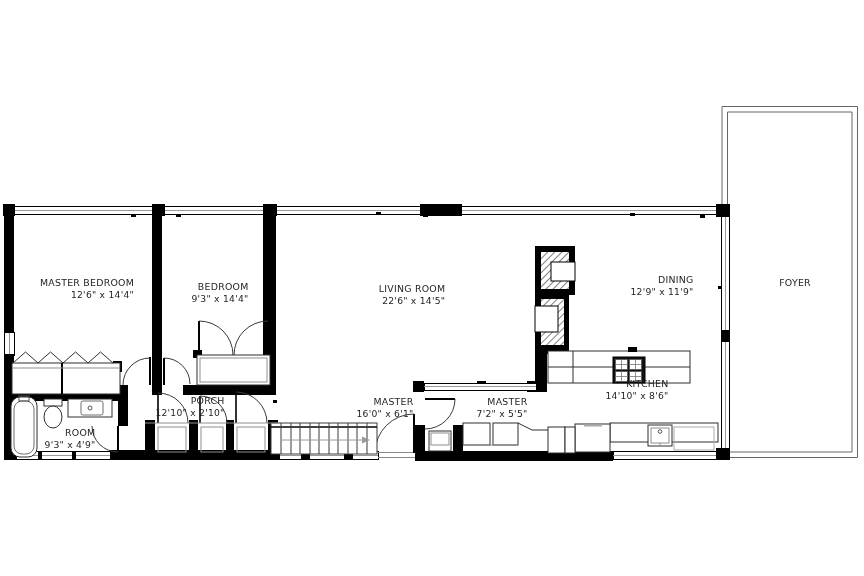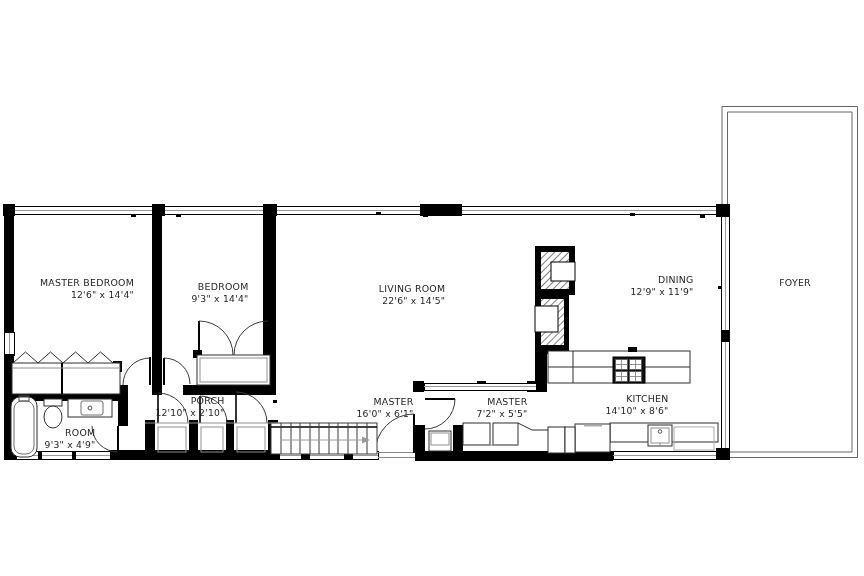--- a/index.html
+++ b/index.html
@@ -303,18 +303,18 @@
     <div class="room-dims">12'10" x 2'10"</div>
   </div>
   <div class="label" style="left:385px;top:407px">
     <div class="room-name">MASTER</div>
     <div class="room-dims">16'0" x 6'1"</div>
   </div>
   <div class="label" style="left:502px;top:407px">
     <div class="room-name">MASTER</div>
     <div class="room-dims">7'2" x 5'5"</div>
   </div>
-  <div class="label" style="left:637px;top:404px">
+  <div class="label" style="left:637px;top:389px">
     <div class="room-name">KITCHEN</div>
     <div class="room-dims">14'10" x 8'6"</div>
   </div>
 
 </div>
 
 </body></html>

